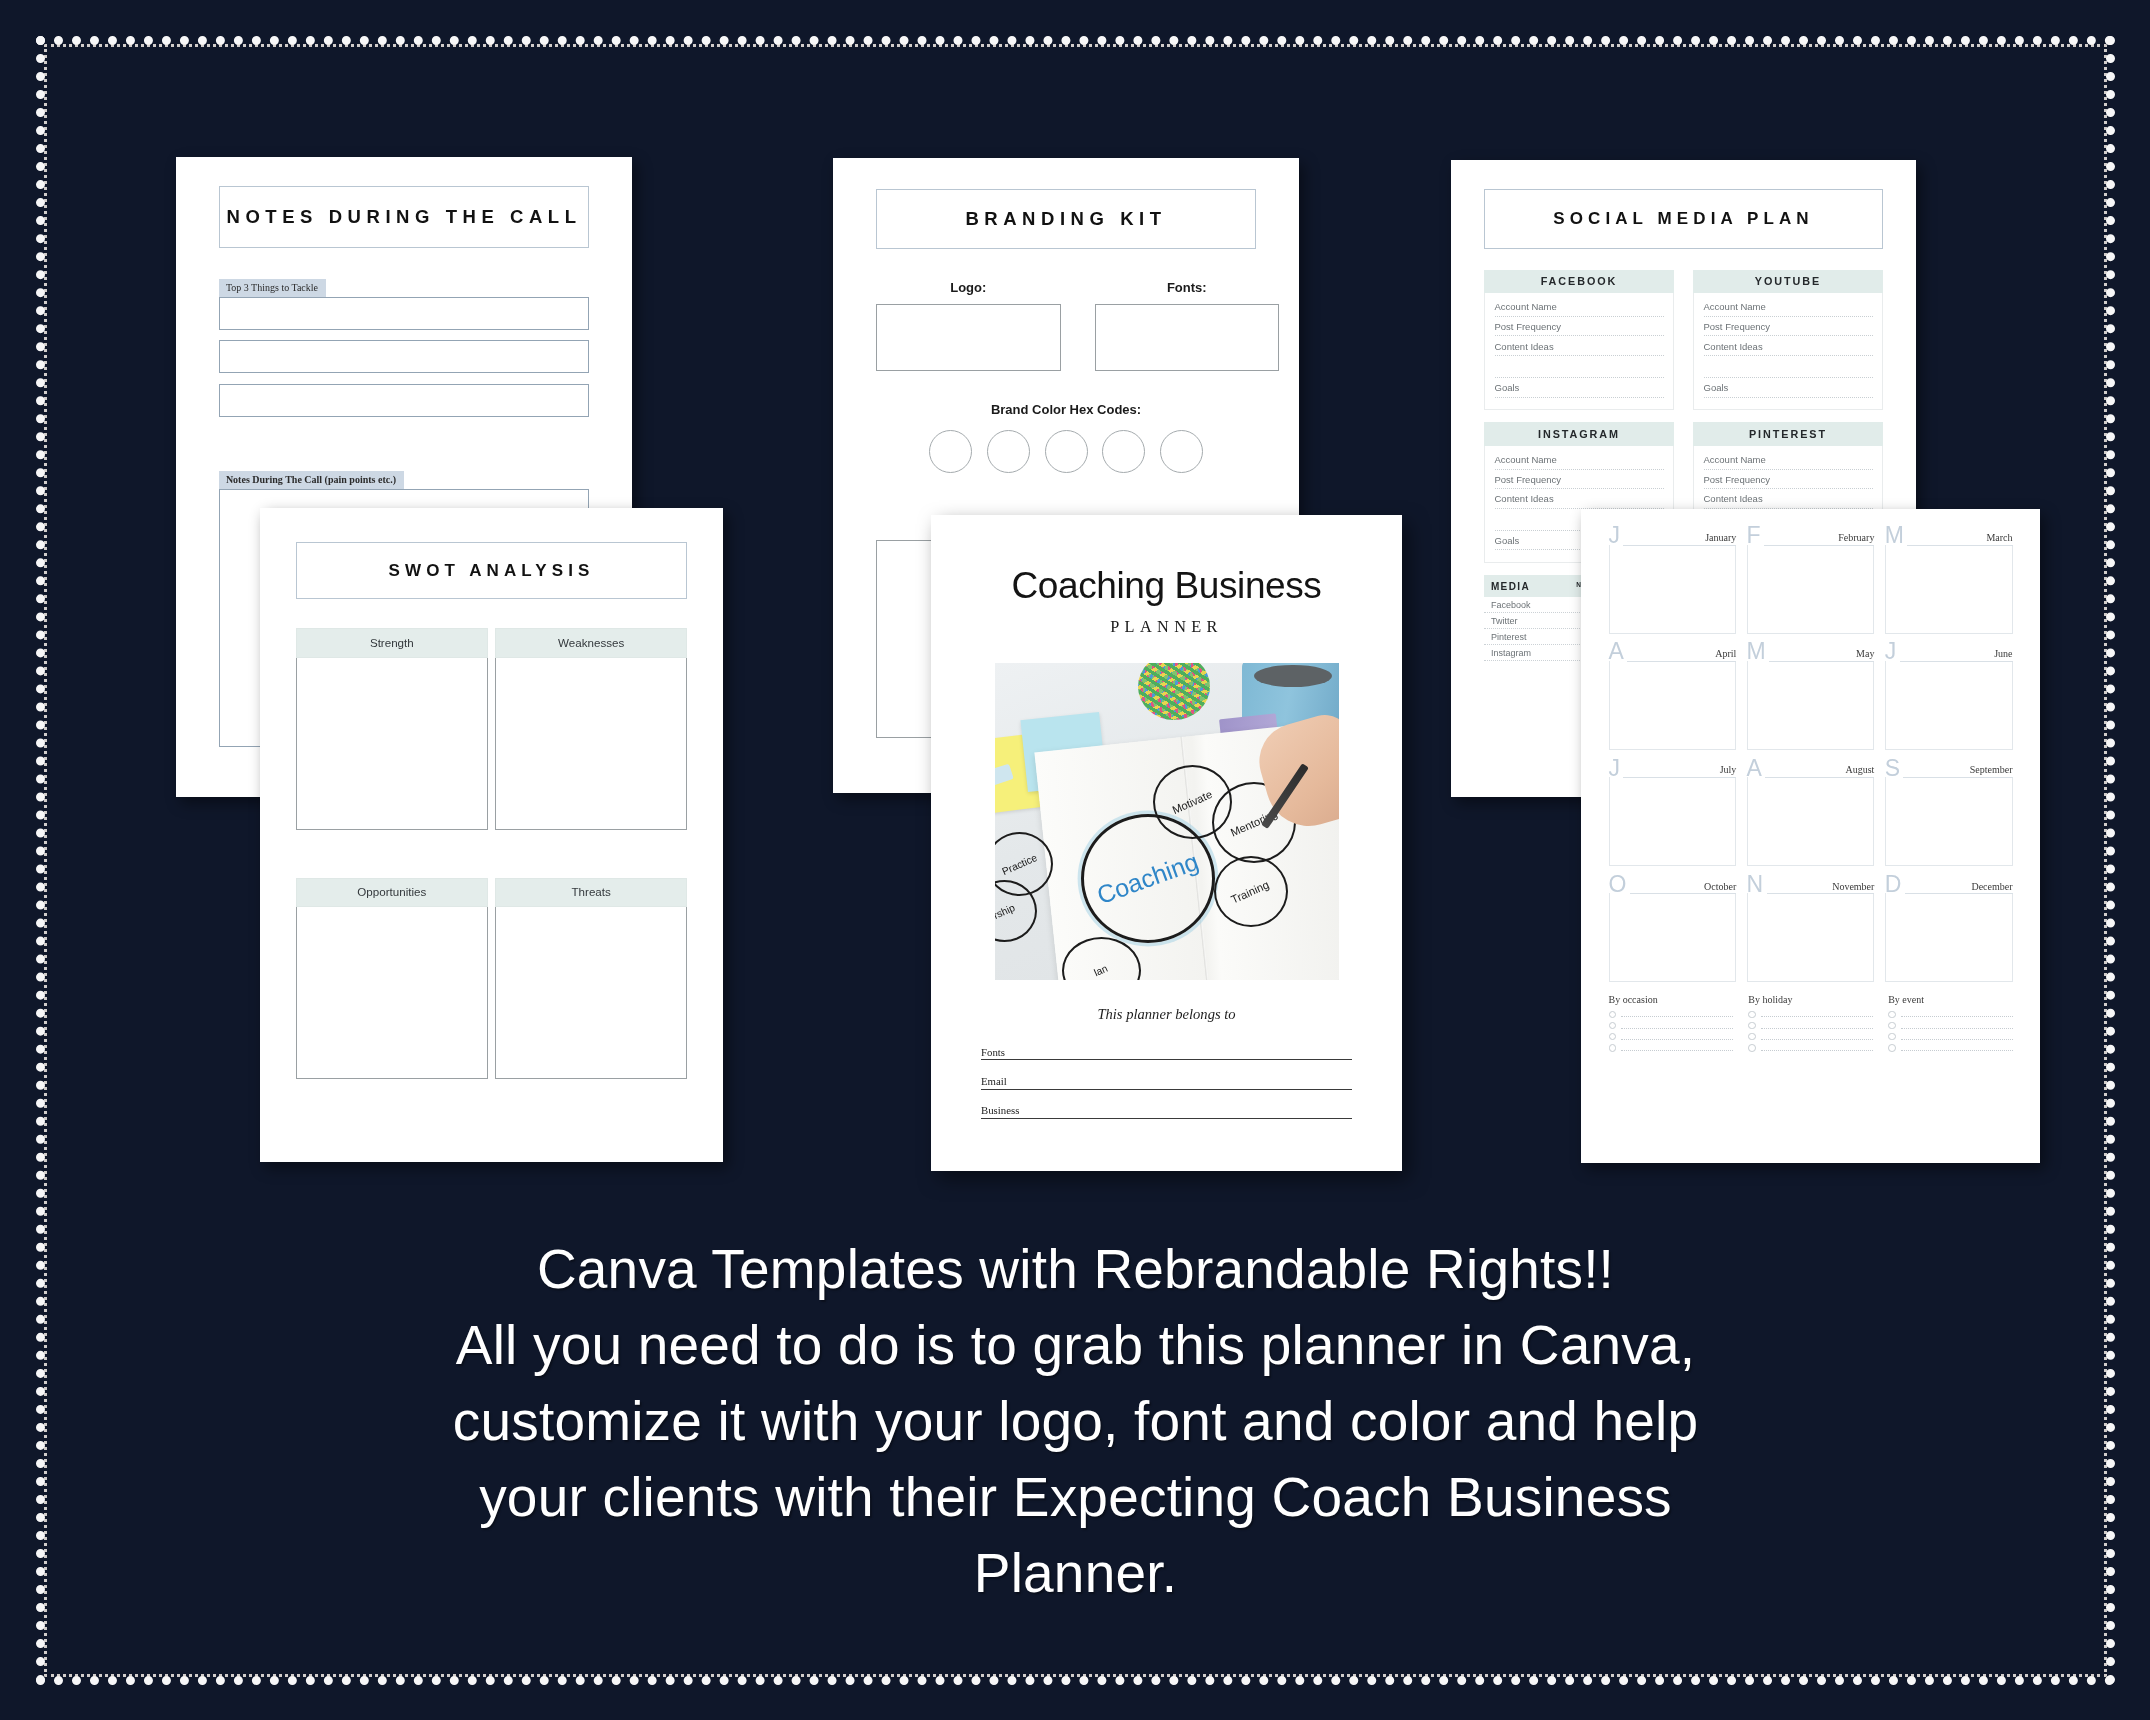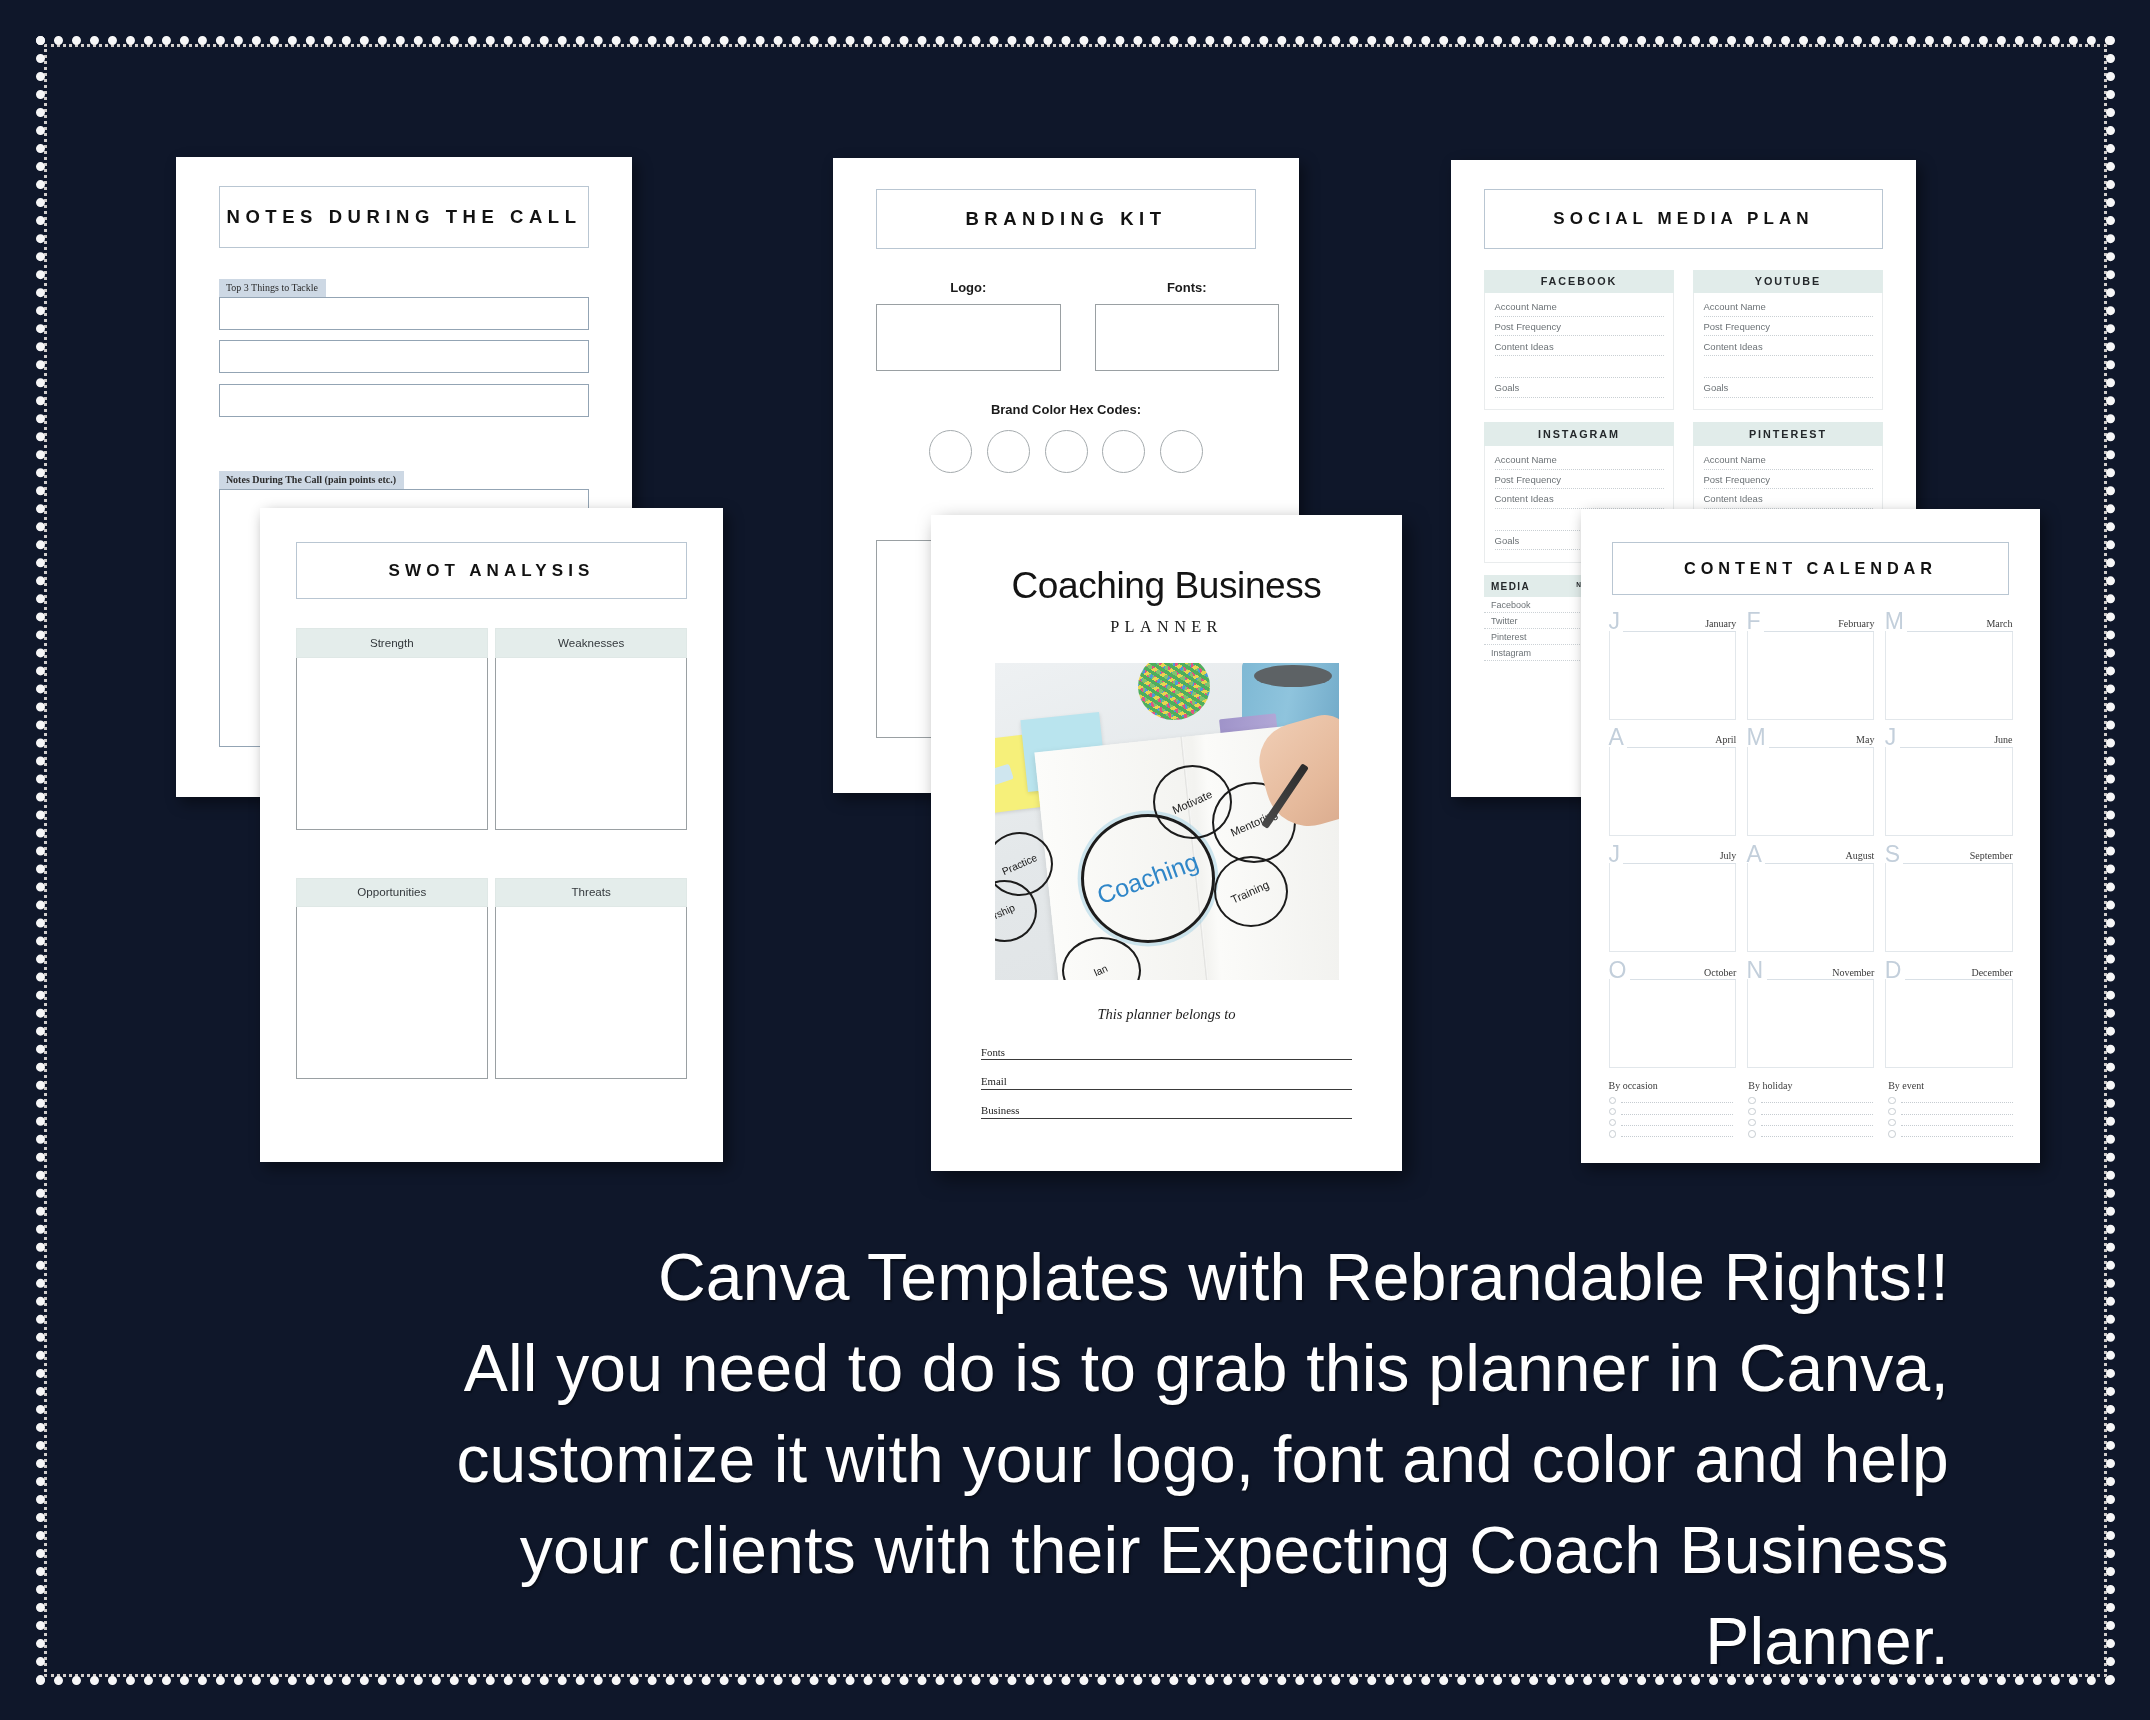--- a/index.html
+++ b/index.html
@@ -332,24 +332,24 @@
   .circ-training { left:219px; top:193px; width:74px; height:71px; font-size:11.2px; }
   .circ-practice { left:-8.6px; top:169px; width:67px; height:64px; font-size:10.3px; }
   .circ-ship { left:-22.4px; top:217px; width:65px; height:62px; font-size:10.3px; }
   .circ-bottom { left:67px; top:274px; width:79px; height:67px; font-size:10.3px; }
 
   
   #caption {
     position:absolute;
     left:50%; transform:translateX(-50%);
     top:1232px; width:1747px;
-    text-align:right;
+    text-align:center;
     color:#ffffff;
     font-family:"Liberation Sans Narrow","Liberation Sans", sans-serif;
-    font-size:66px;
+    font-size:55px;
     line-height:1.38;
     font-weight:400;
     letter-spacing:0.2px;
     text-shadow:1.7px 1.7px 1.7px rgba(0,0,0,.35);
   }
   #caption .cap-line { display:block; white-space:nowrap; }
 </style>
 </head>
 <body>
 
@@ -492,23 +492,20 @@
         <div class="swot-area"></div>
       </div>
       <div class="swot-cell short">
         <div class="swot-head">Threats</div>
         <div class="swot-area"></div>
       </div>
     </div>
   </div>
 
   <div class="sheet" id="page-cal">
-    <div class="sheet-title-box">
-      <span>CONTENT CALENDAR</span>
-    </div>
     <div class="cal-grid">
 
       <div class="cal-cell">
         <div class="cal-top">
           <div class="cal-initial">J</div>
           <div class="cal-name">January</div>
         </div>
         <div class="cal-area"></div>
       </div>
 

